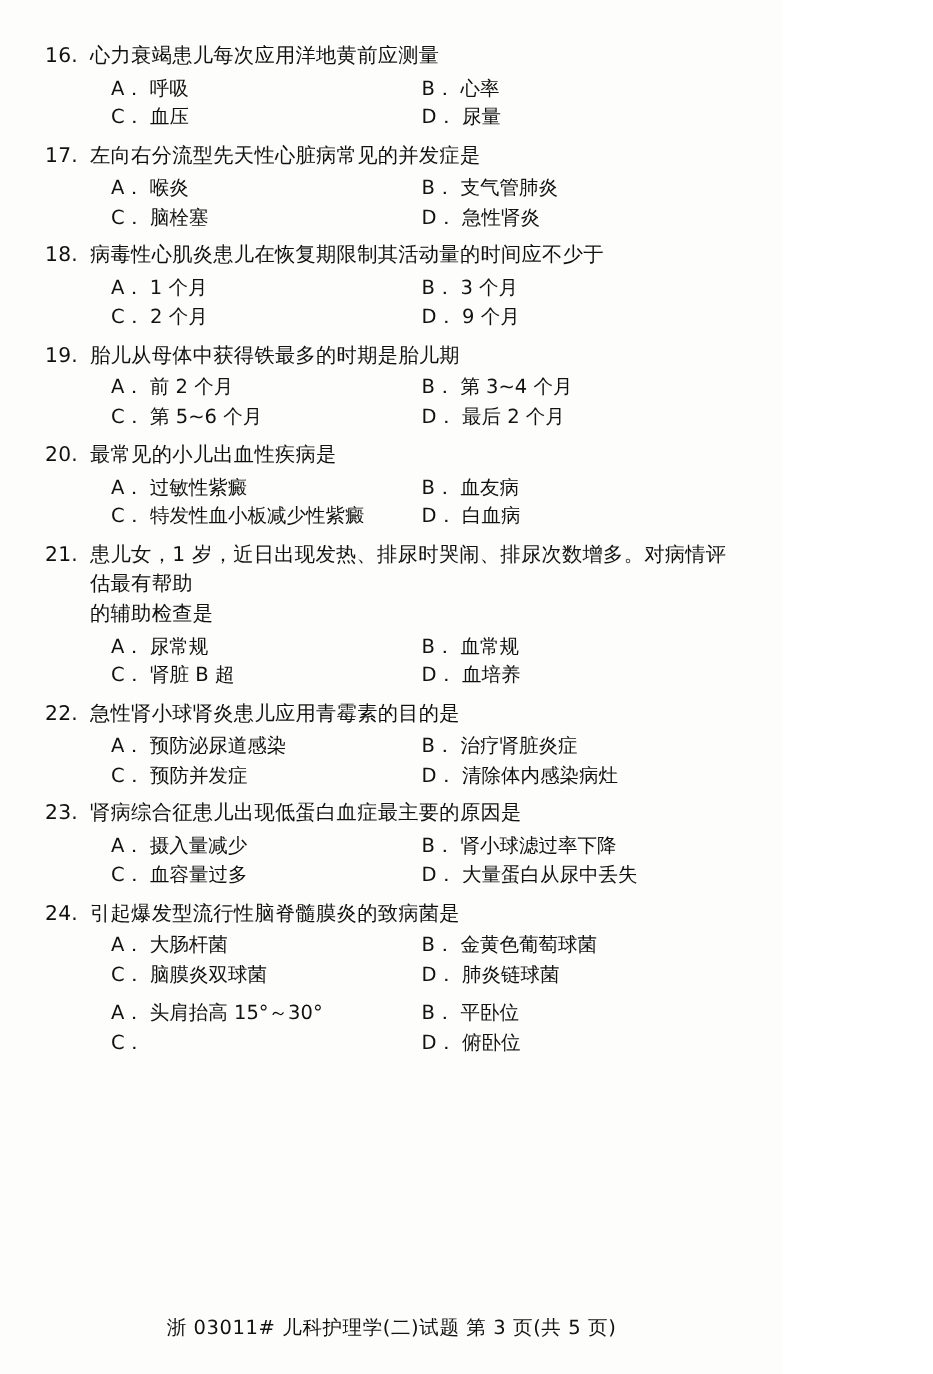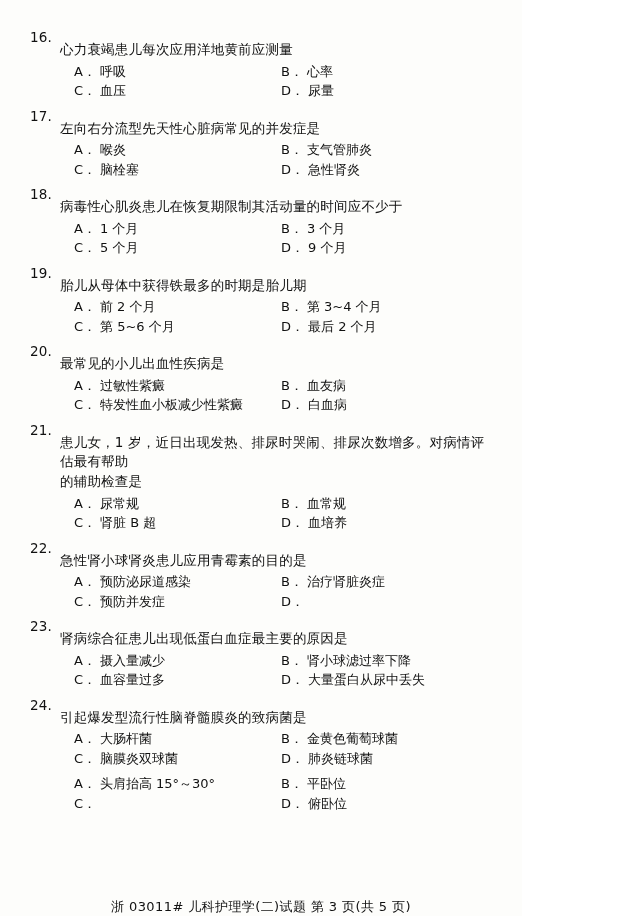--- a/index.html
+++ b/index.html
@@ -33,21 +33,20 @@
     letter-spacing: 0.2px;
   }
   .q-num {
     flex: 0 0 auto;
     width: 30px;
     text-align: left;
     white-space: nowrap;
   }
   .q-text {
     flex: 1 1 auto;
-    margin-top: 12px;
   }
   .q-text .cont {
     display: block;
   }
   .opts {
     margin-top: 2px;
   }
   .opt-row {
     display: flex;
     font-size: 13px;
@@ -64,21 +63,21 @@
     flex: 0 0 auto;
     margin-right: 4px;
   }
   .opt-text {
     flex: 1 1 auto;
   }
   .footer {
     position: absolute;
     left: 0;
     right: 0;
-    bottom: 0;
+    bottom: 22px;
     text-align: center;
     font-size: 13px;
     letter-spacing: 0.4px;
   }
 </style>
 </head>
 <body>
 
 <div class="page">
 
@@ -152,21 +151,21 @@
           <span class="opt-text">1 个月</span>
         </div>
         <div class="opt">
           <span class="opt-letter">B．</span>
           <span class="opt-text">3 个月</span>
         </div>
       </div>
       <div class="opt-row">
         <div class="opt">
           <span class="opt-letter">C．</span>
-          <span class="opt-text">5 个月</span>
+          <span class="opt-text">2 个月</span>
         </div>
         <div class="opt">
           <span class="opt-letter">D．</span>
           <span class="opt-text">9 个月</span>
         </div>
       </div>
     </div>
   </div>
 
   <div class="q">
@@ -275,20 +274,21 @@
           <span class="opt-text">治疗肾脏炎症</span>
         </div>
       </div>
       <div class="opt-row">
         <div class="opt">
           <span class="opt-letter">C．</span>
           <span class="opt-text">预防并发症</span>
         </div>
         <div class="opt">
           <span class="opt-letter">D．</span>
+          <span class="opt-text">清除体内感染病灶</span>
         </div>
       </div>
     </div>
   </div>
 
   <div class="q">
     <div class="q-stem">
       <span class="q-num">23.</span>
       <span class="q-text">肾病综合征患儿出现低蛋白血症最主要的原因是</span>
     </div>

